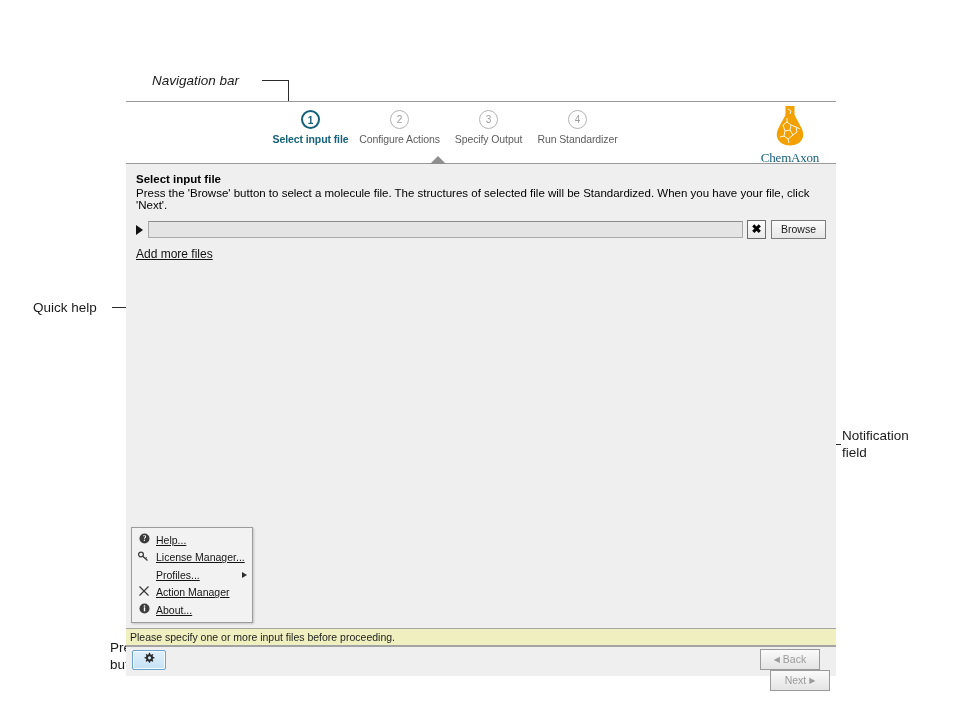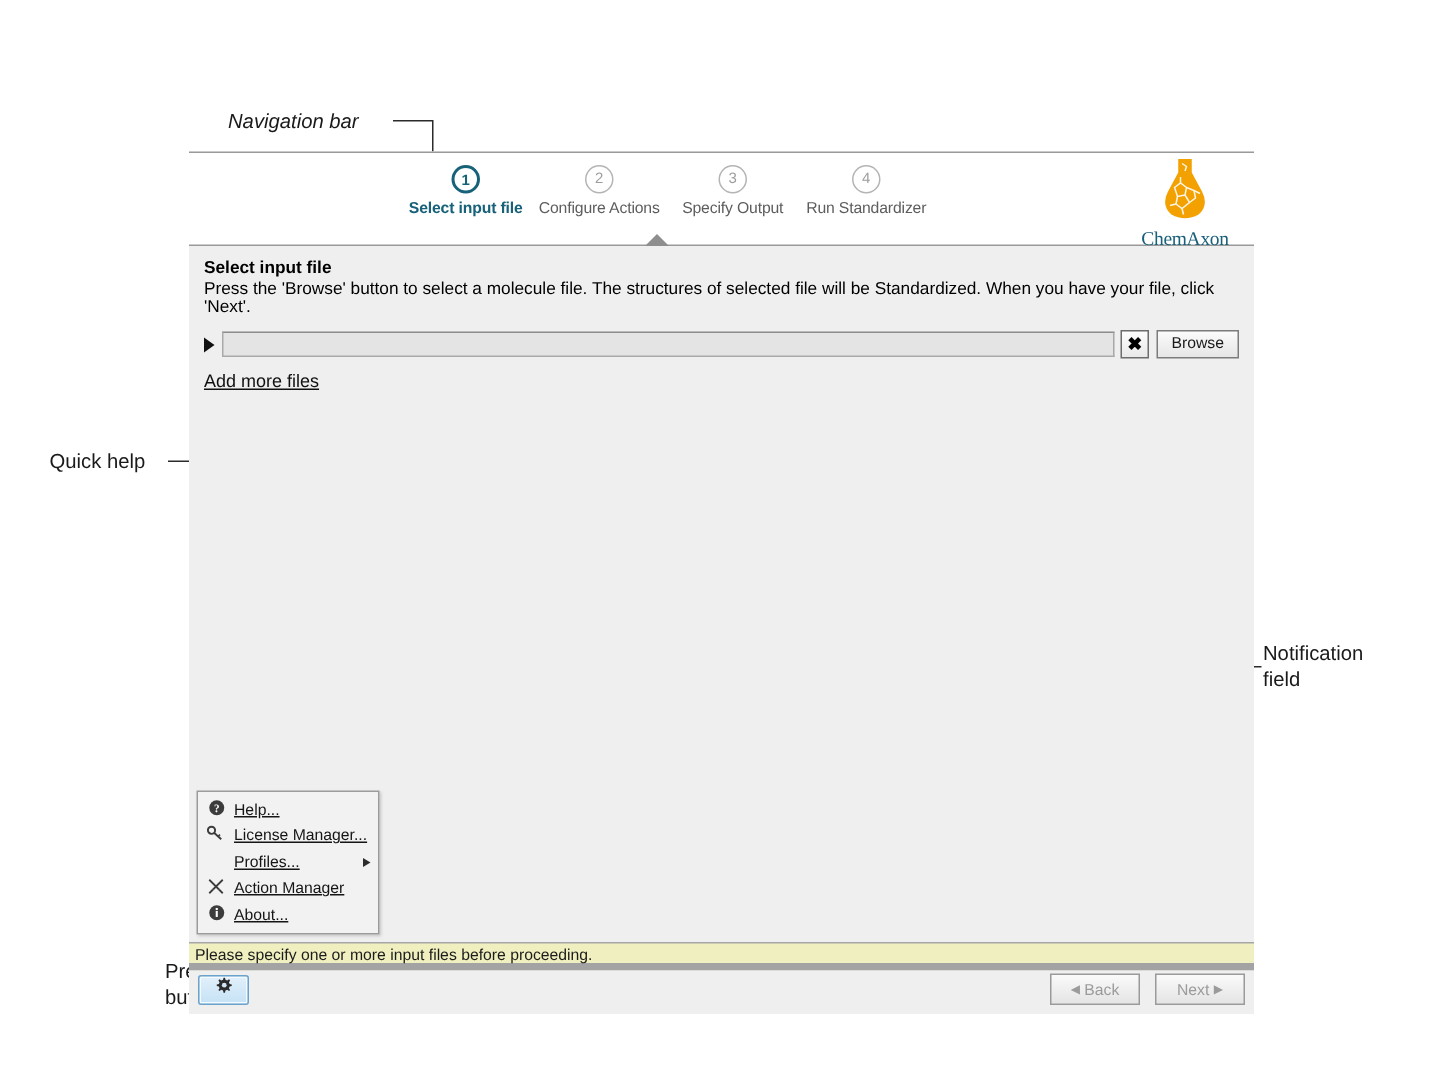--- a/index.html
+++ b/index.html
@@ -246,21 +246,21 @@
 
   
   #notification-bar {
     position: absolute;
     left: 0;
     bottom: 29px;
     width: 100%;
     height: 19px;
     background: #f0efc0;
     border-top: 1px solid #a6a6a6;
-    border-bottom: 5px solid #a3a3a3;
+    border-bottom: 2px solid #a3a3a3;
     box-sizing: border-box;
     font-size: 10.5px;
     color: #1c1c1c;
     line-height: 17px;
     padding-left: 4px;
   }
 
   
   #bottom-bar {
     position: absolute;
@@ -285,20 +285,21 @@
     line-height: 18px;
     font-size: 11px;
     color: #1e1e1e;
     cursor: default;
   }
   #nav-buttons {
     position: absolute;
     right: 6px;
     top: 2px;
     display: flex;
+    flex-direction: column;
   }
   .nav-button {
     width: 60px;
     height: 21px;
     background: linear-gradient(#fafafa, #e4e4e4);
     border: 1px solid #9a9a9a;
     box-sizing: border-box;
     font-size: 10.5px;
     color: #9b9b9b;
     line-height: 19px;

